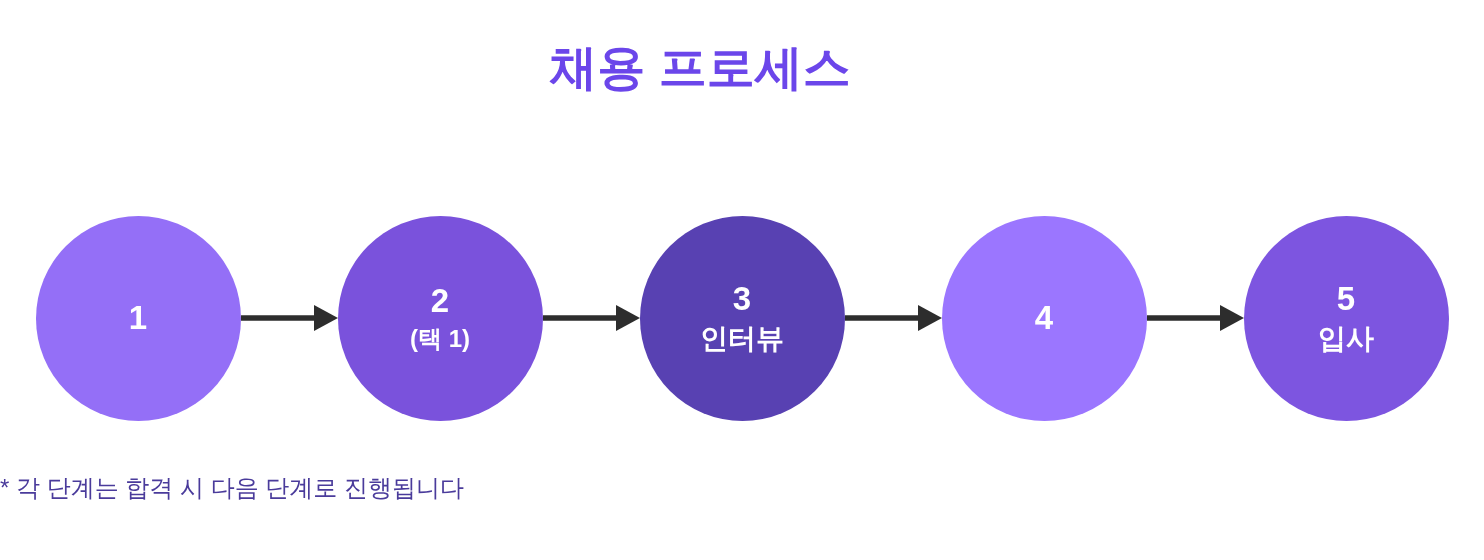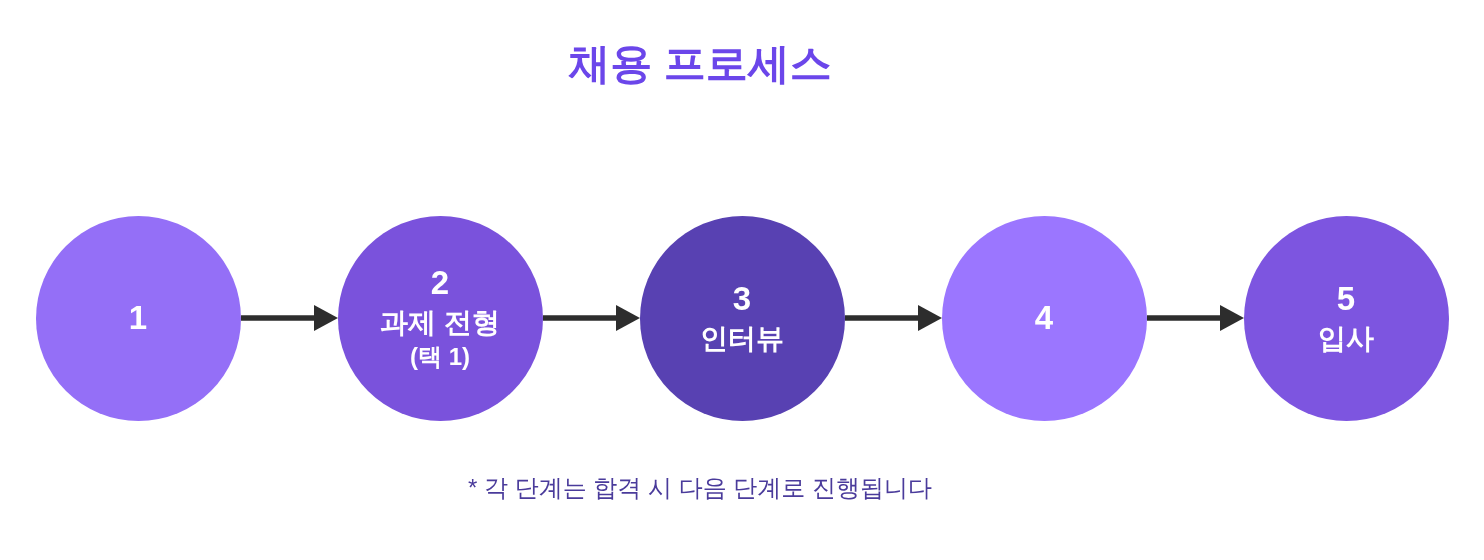--- a/index.html
+++ b/index.html
@@ -14,21 +14,21 @@
     background: var(--background, #ffffff);
     overflow: hidden;
     font-family: "Liberation Sans", "DejaVu Sans", sans-serif;
   }
   .title {
     position: absolute;
     top: 36px;
     left: 0;
     right: 84px;            
     text-align: center;
-    font-size: 42px;
+    font-size: 48px;
     font-weight: 800;
     letter-spacing: 0px;
     color: var(--title, #6b46ea);
   }
   .flow {
     position: absolute;
     top: 215px;
     left: 0;
     width: 100%;
     height: 206px;
@@ -72,21 +72,21 @@
     stroke-width: 5.5;
   }
   .arrow polygon {
     fill: var(--arrow, #2d2d2d);
   }
   .footnote {
     position: absolute;
     top: 472px;
     left: 0;
     right: 84px;            
-    text-align: center;
+    text-align: left;
     font-size: 24px;
     font-weight: 500;
     color: var(--footnote, #4a3b9b);
   }
 </style>
 </head>
 <body>
 
 <div class="canvas">
 
@@ -99,21 +99,20 @@
       <div class="step-sublabel"></div>
     </div>
 
     <svg class="arrow" width="97" height="32" viewBox="0 0 97 32" aria-hidden="true">
       <line x1="0" y1="16" x2="76" y2="16"></line>
       <polygon points="73,3 97,16 73,29"></polygon>
     </svg>
 
     <div class="step" style="background: rgb(122, 82, 220);">
       <div class="step-number">2</div>
-      <div class="step-label">과제 전형</div>
       <div class="step-sublabel">(택 1)</div>
     </div>
 
     <svg class="arrow" width="97" height="32" viewBox="0 0 97 32" aria-hidden="true">
       <line x1="0" y1="16" x2="76" y2="16"></line>
       <polygon points="73,3 97,16 73,29"></polygon>
     </svg>
 
     <div class="step" style="background: rgb(88, 65, 178);">
       <div class="step-number">3</div>

